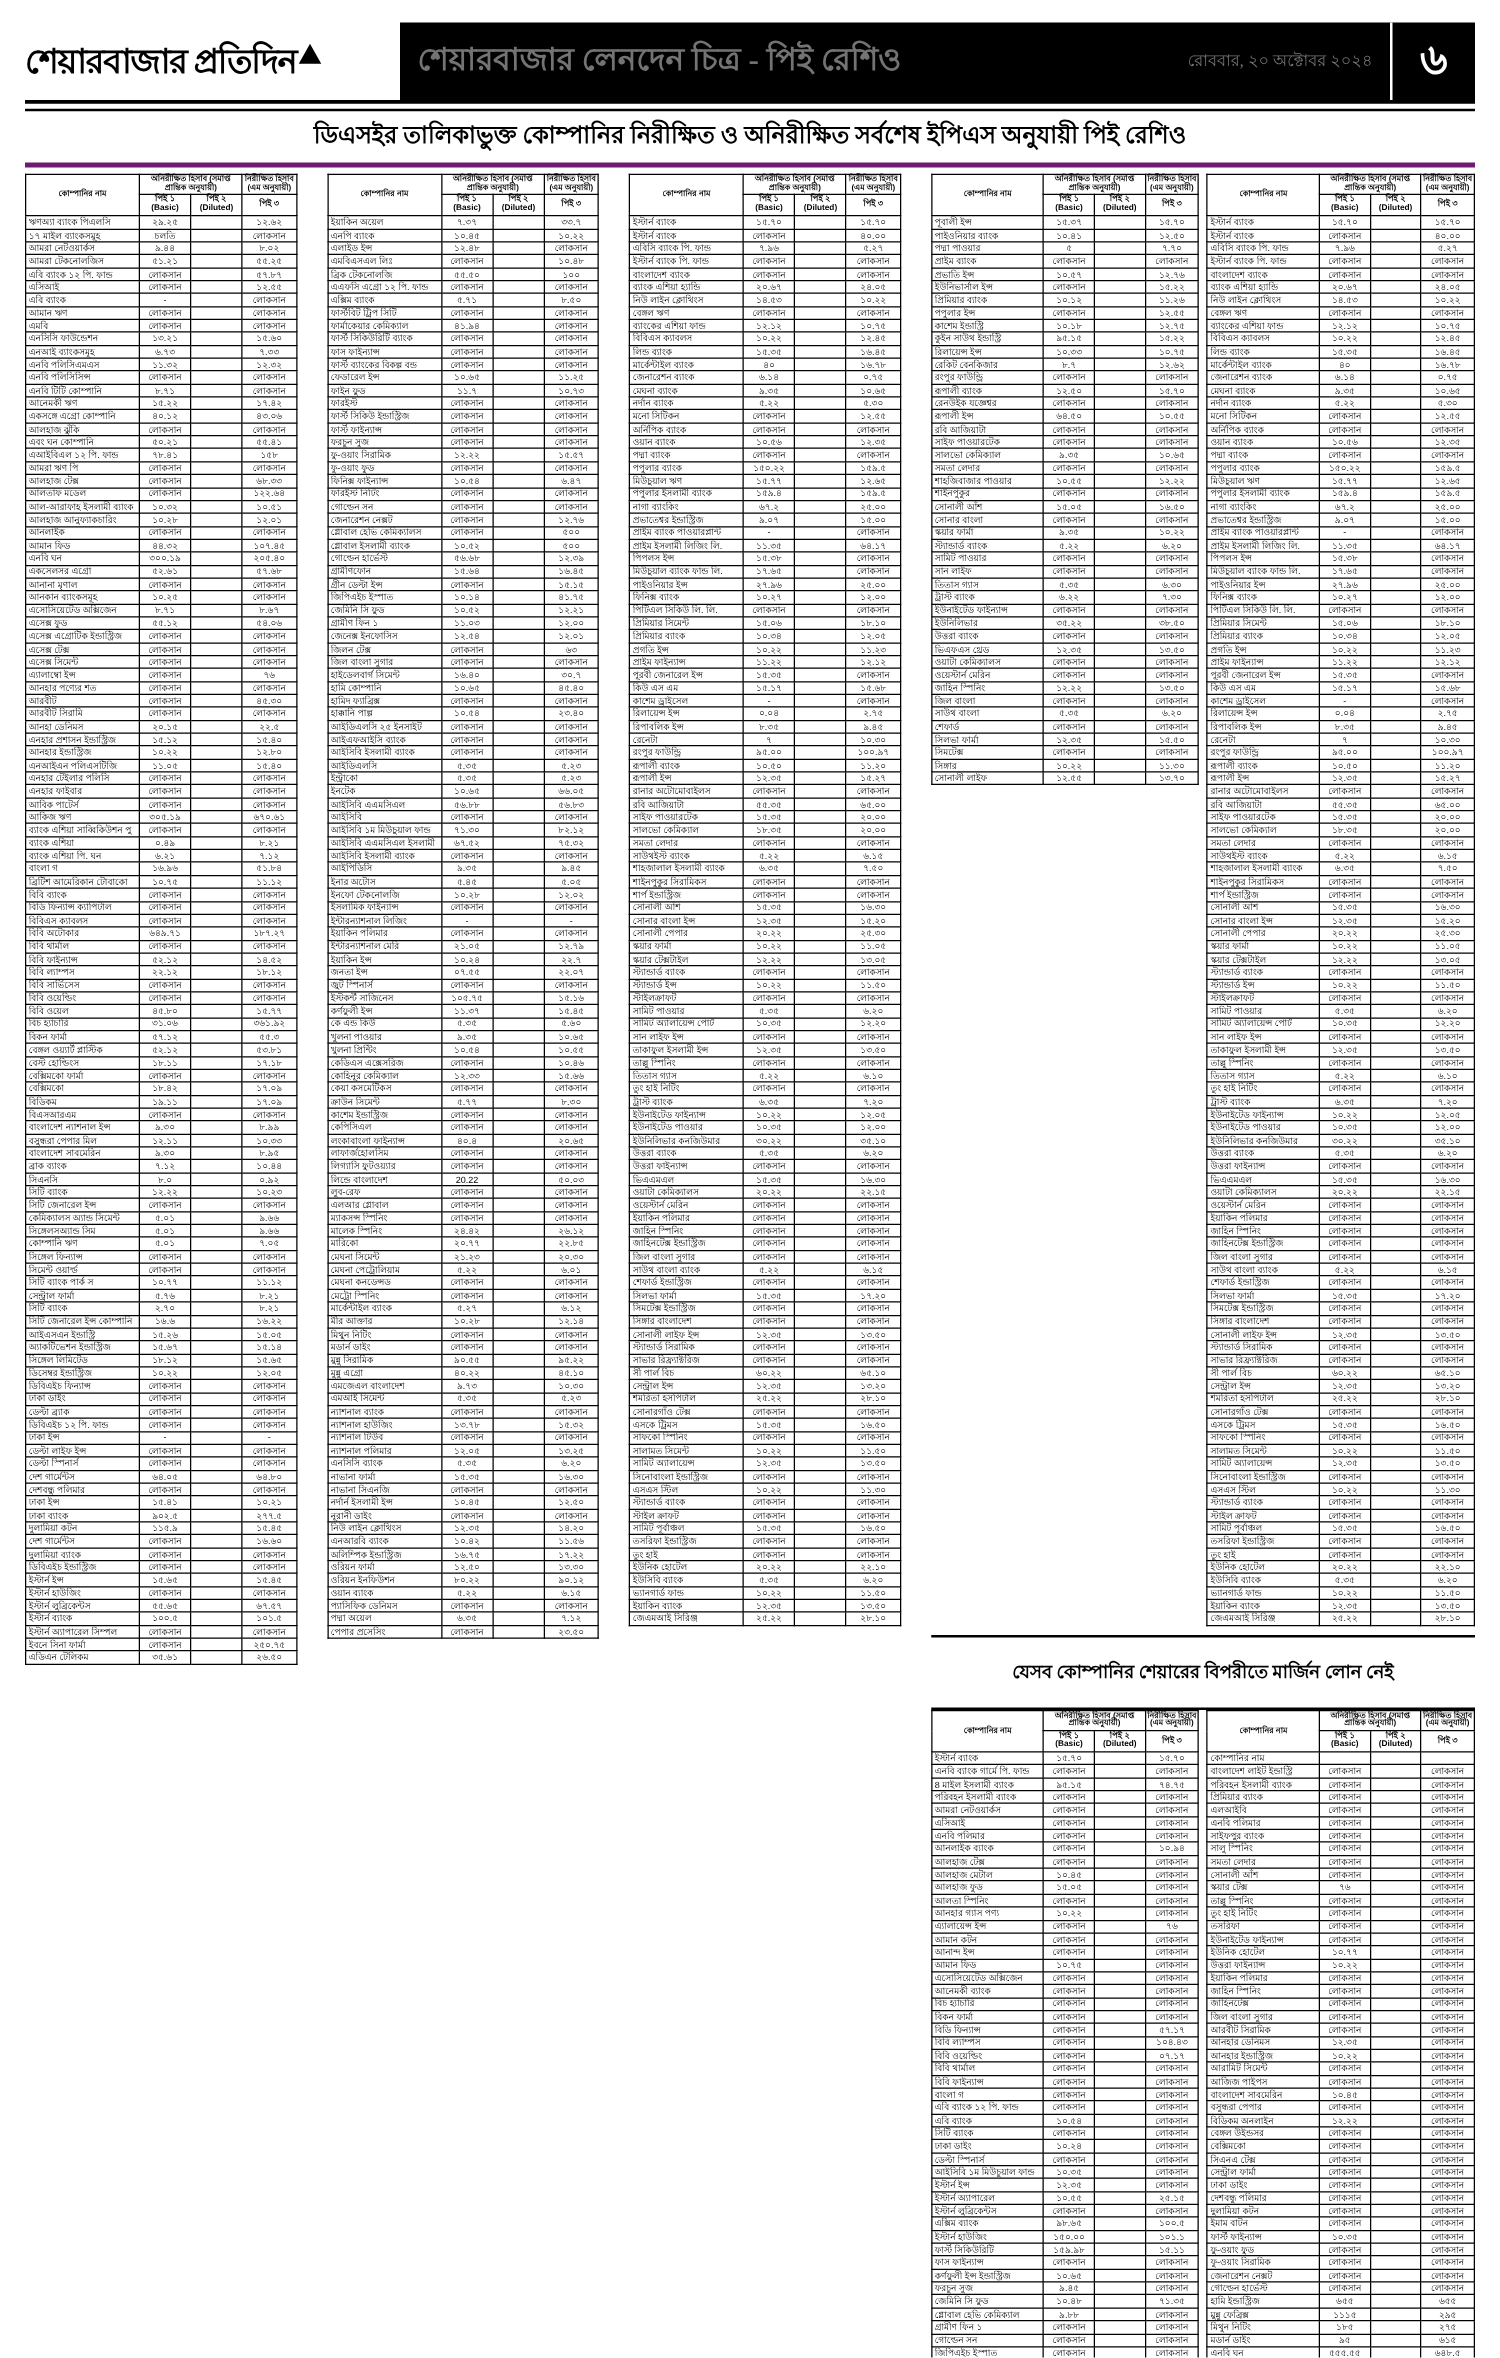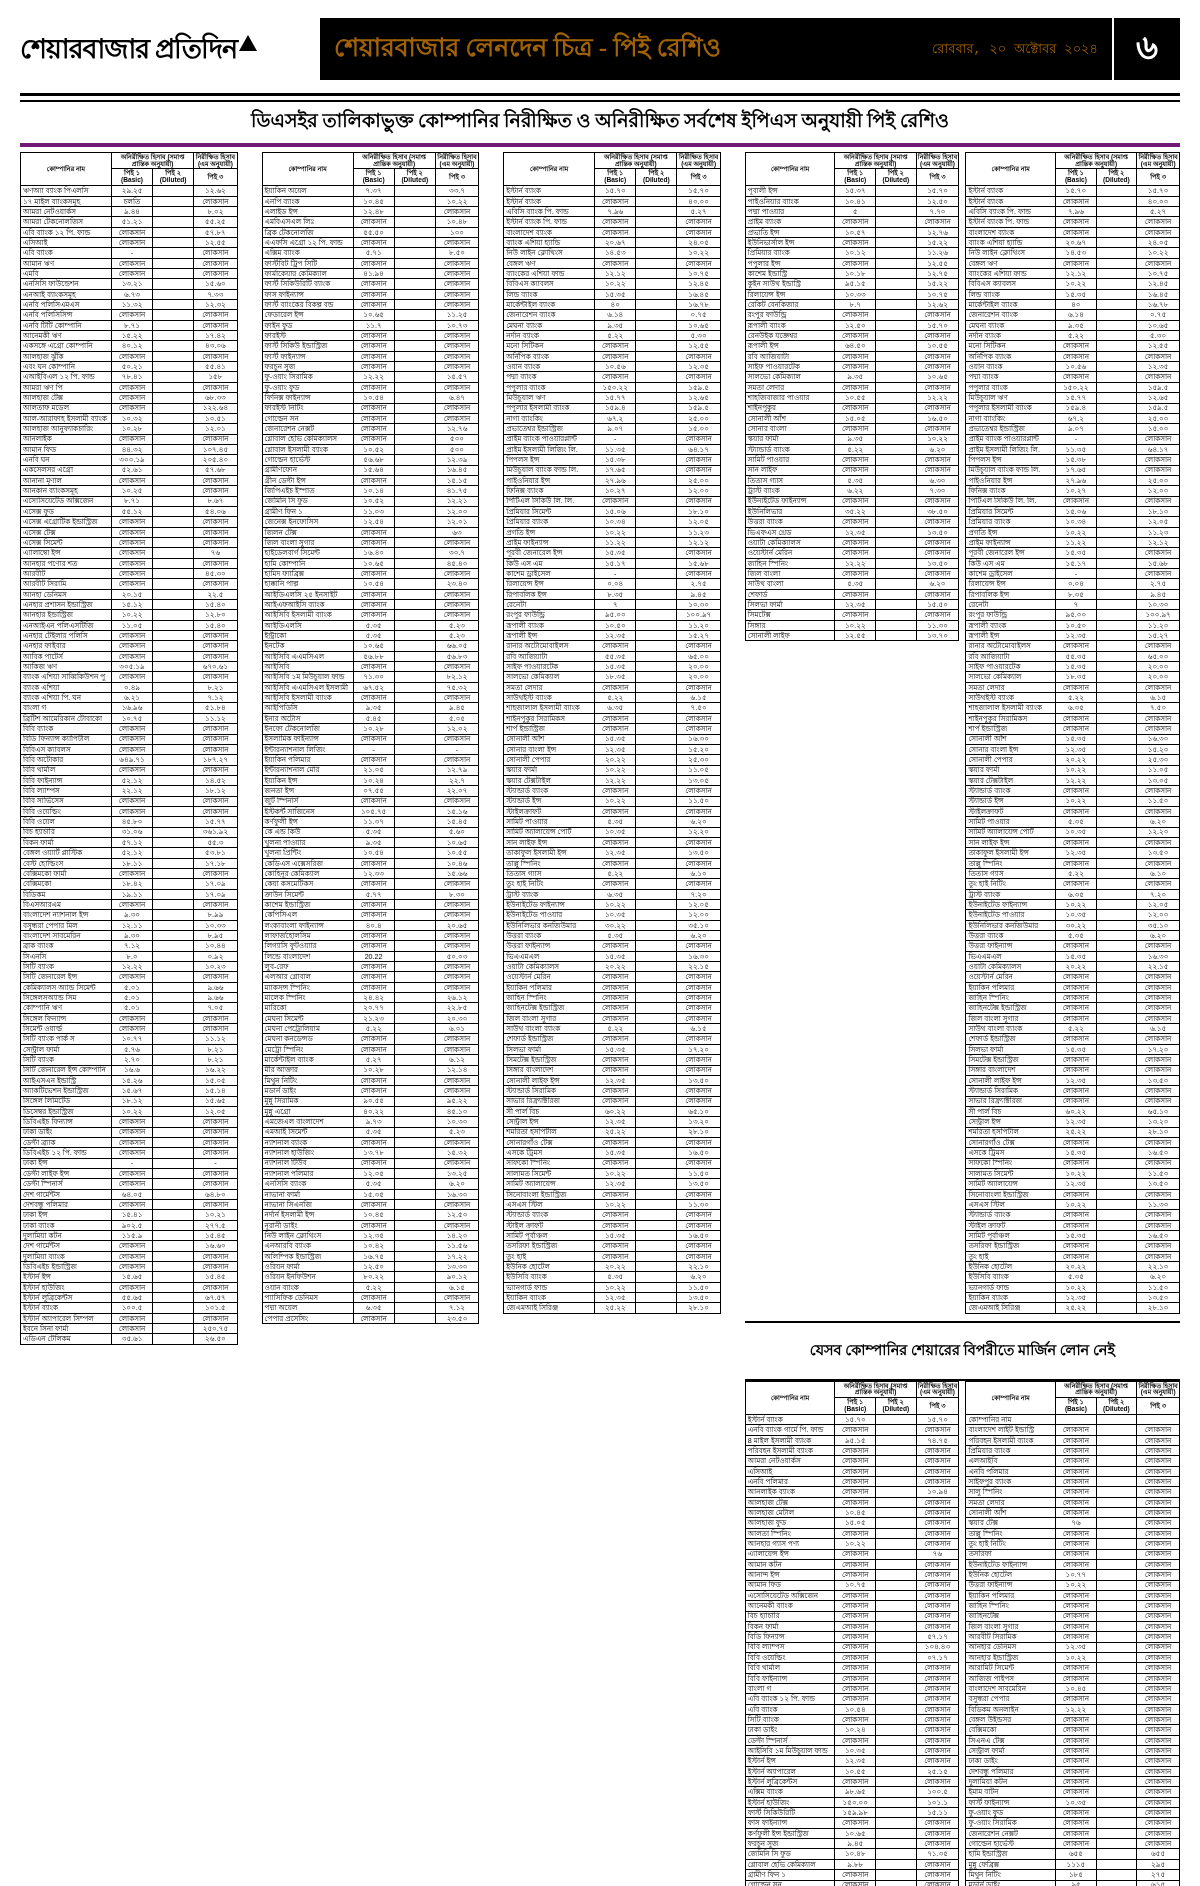--- a/index.html
+++ b/index.html
@@ -1,26 +1,26 @@
 <!DOCTYPE html>
 <html><head>
 <meta charset="utf-8">
 <style>
   html,body{margin:0;padding:0;background:#fff;}
   body{width:1200px;height:1886px;font-family:"Liberation Sans", sans-serif;color:#000;}
   .page{width:1200px;height:1886px;position:relative;box-sizing:border-box;padding:18px 20px 10px 20px;}
 
   
-  .masthead{display:flex;align-items:stretch;height:62px;border-bottom:3px solid #000;padding-bottom:13px;}
+  .masthead{display:flex;align-items:stretch;height:62px;border-bottom:3px solid #000;padding-bottom:0;}
   .brand{width:300px;display:flex;align-items:center;justify-content:flex-start;}
   .brand-text{font-family:"Liberation Serif",serif;font-weight:bold;font-size:27px;letter-spacing:-1px;line-height:1;}
   .brand-arrow{display:inline-block;width:0;height:0;border-left:9px solid transparent;border-right:9px solid transparent;border-bottom:16px solid #000;margin-left:2px;position:relative;top:-6px;}
-  .head-center{flex:1;background:#000;color:#a16207;display:flex;align-items:center;justify-content:space-between;padding:0 14px;}
+  .head-center{flex:1;background:#000;color:#737373;display:flex;align-items:center;justify-content:space-between;padding:0 14px;}
   .head-title{font-family:"Liberation Serif",serif;font-weight:bold;font-size:25px;}
-  .head-date{font-size:13px;font-family:Liberation Mono, monospace;}
+  .head-date{font-size:13px;font-family:Liberation Serif, serif;}
   .head-page{width:66px;background:#000;color:#fff;display:flex;align-items:center;justify-content:center;font-size:34px;font-weight:bold;font-family:"Liberation Serif",serif;border-left:2px solid #fff;}
 
   
   .banner{border-top:2px solid #000;border-bottom:4px solid #701a75;text-align:center;font-family:"Liberation Serif",serif;font-weight:bold;font-size:19px;padding:4px 0 5px;margin-top:4px;}
 
   
   .cols{display:flex;gap:24px;margin-top:5px;height:1680px;}
   .col{flex:1;display:flex;flex-direction:column;min-width:0;}
 
   table{border-collapse:collapse;width:100%;table-layout:fixed;}

